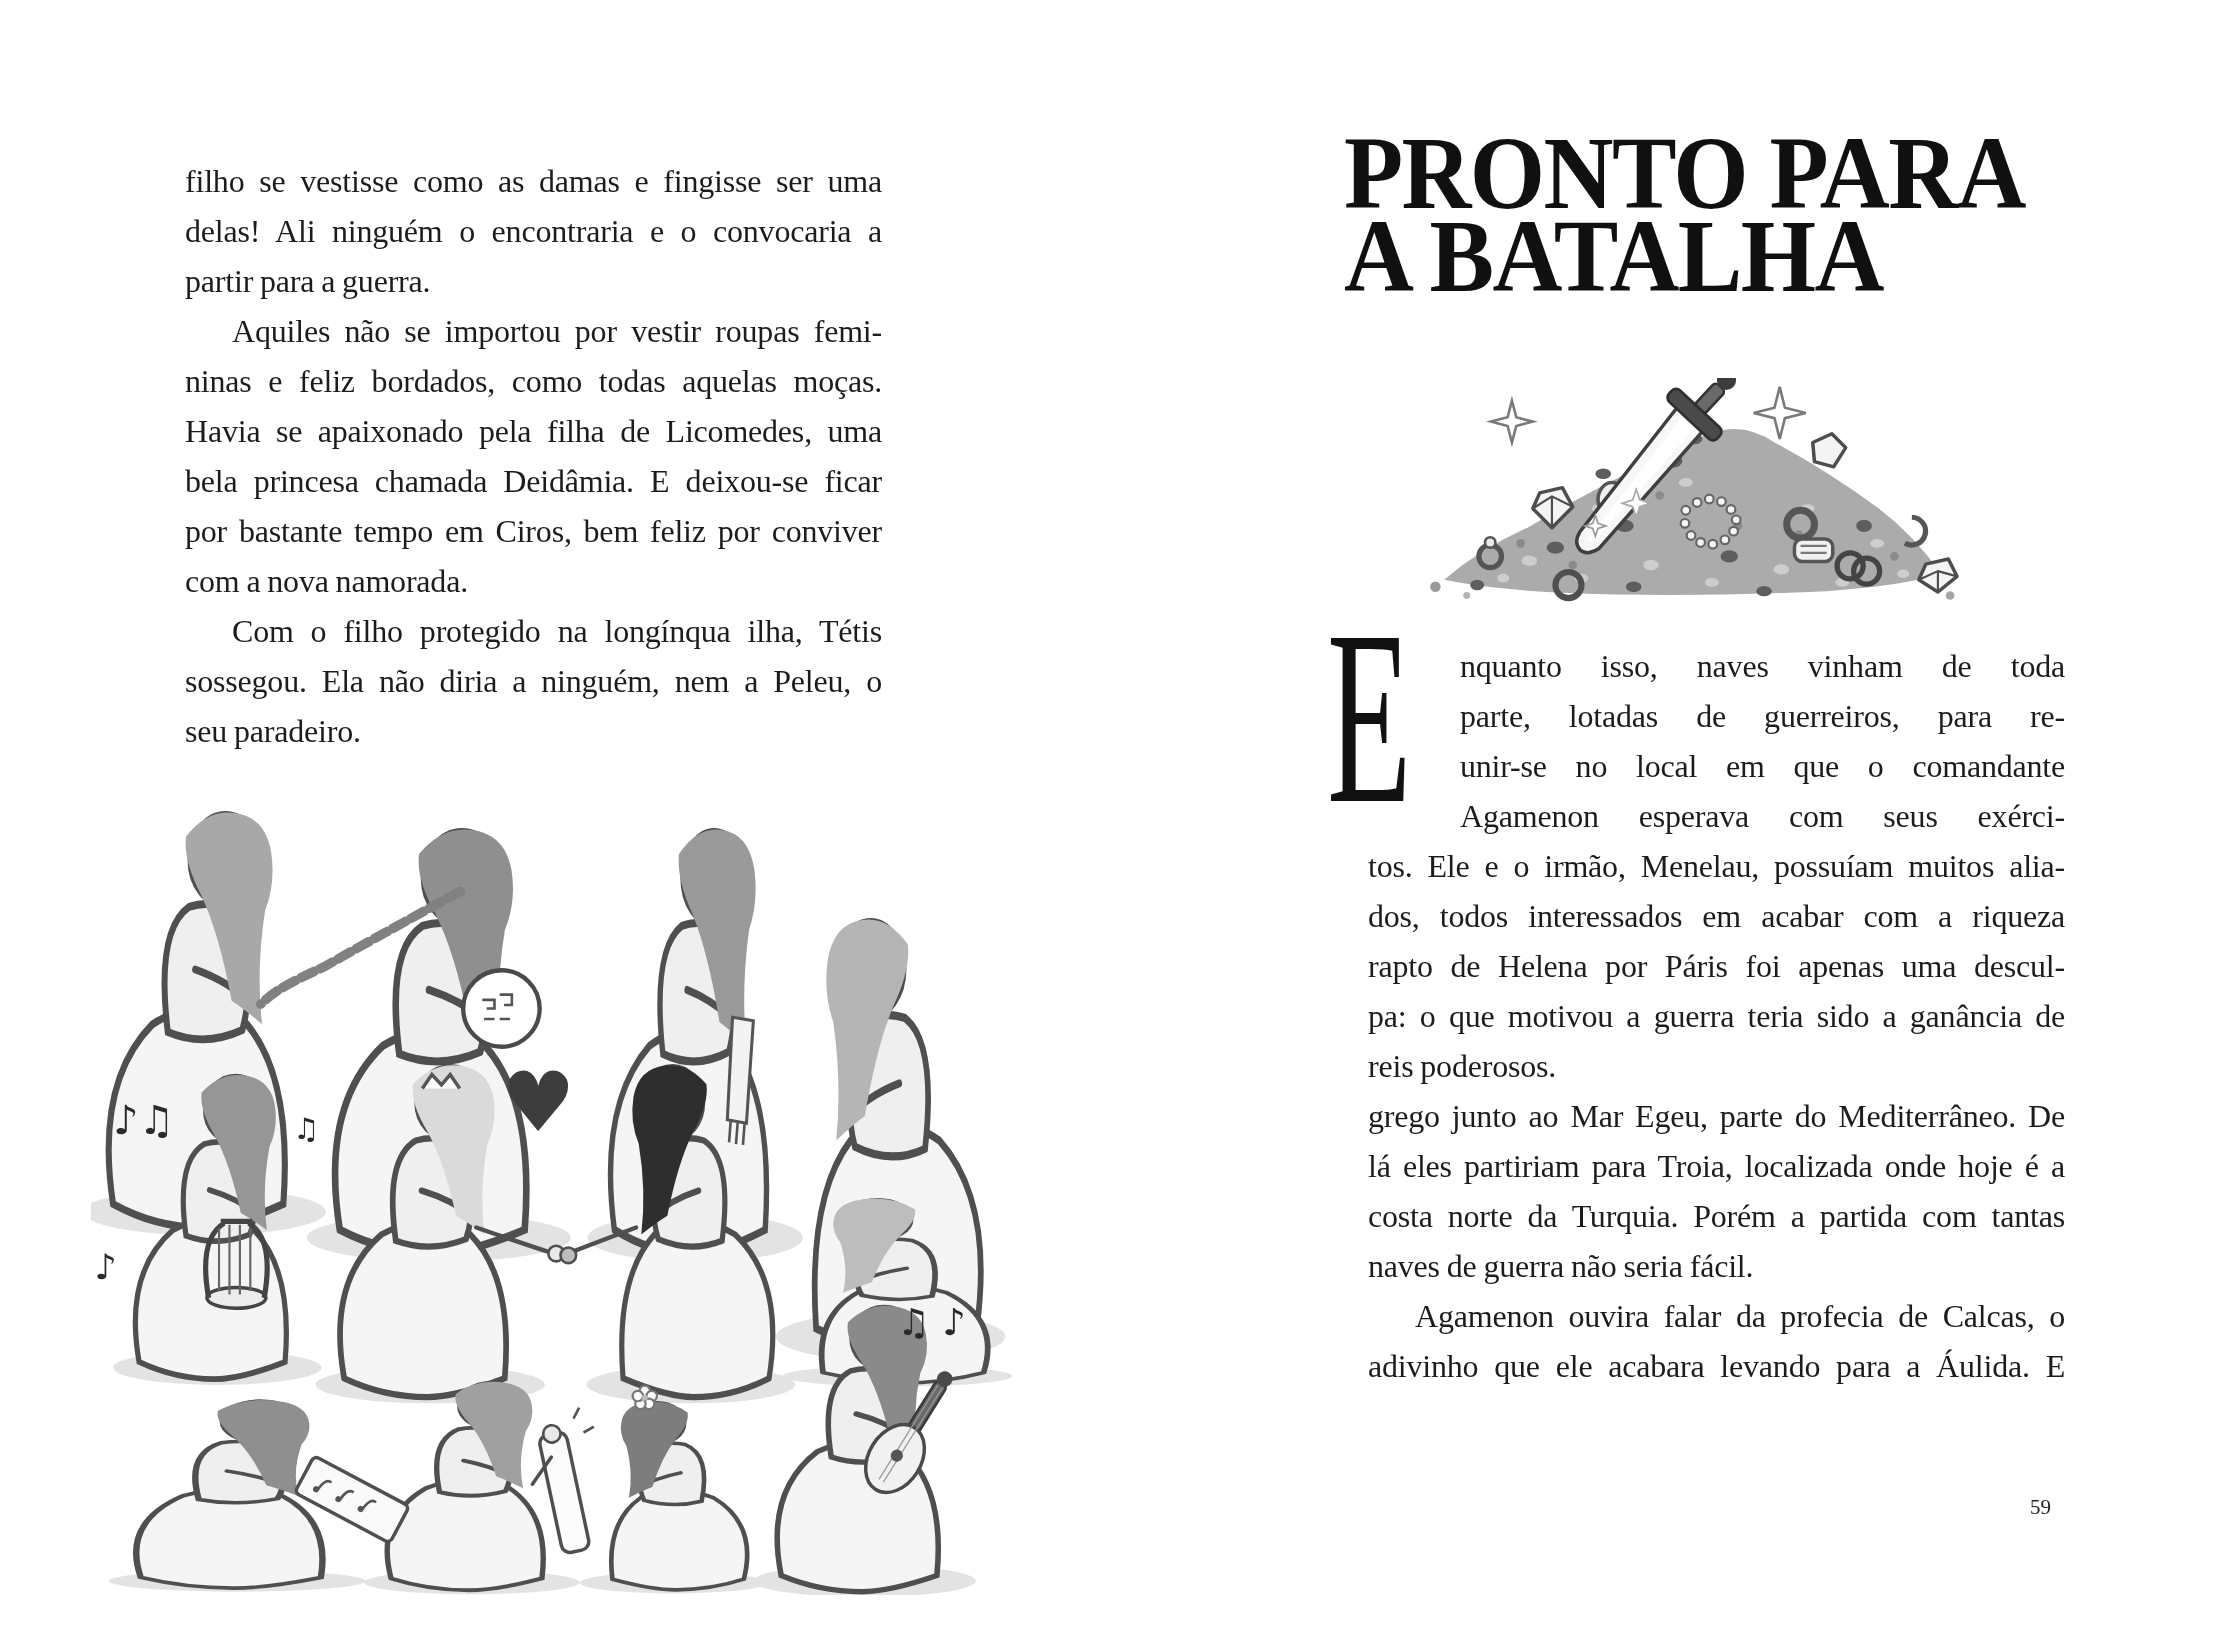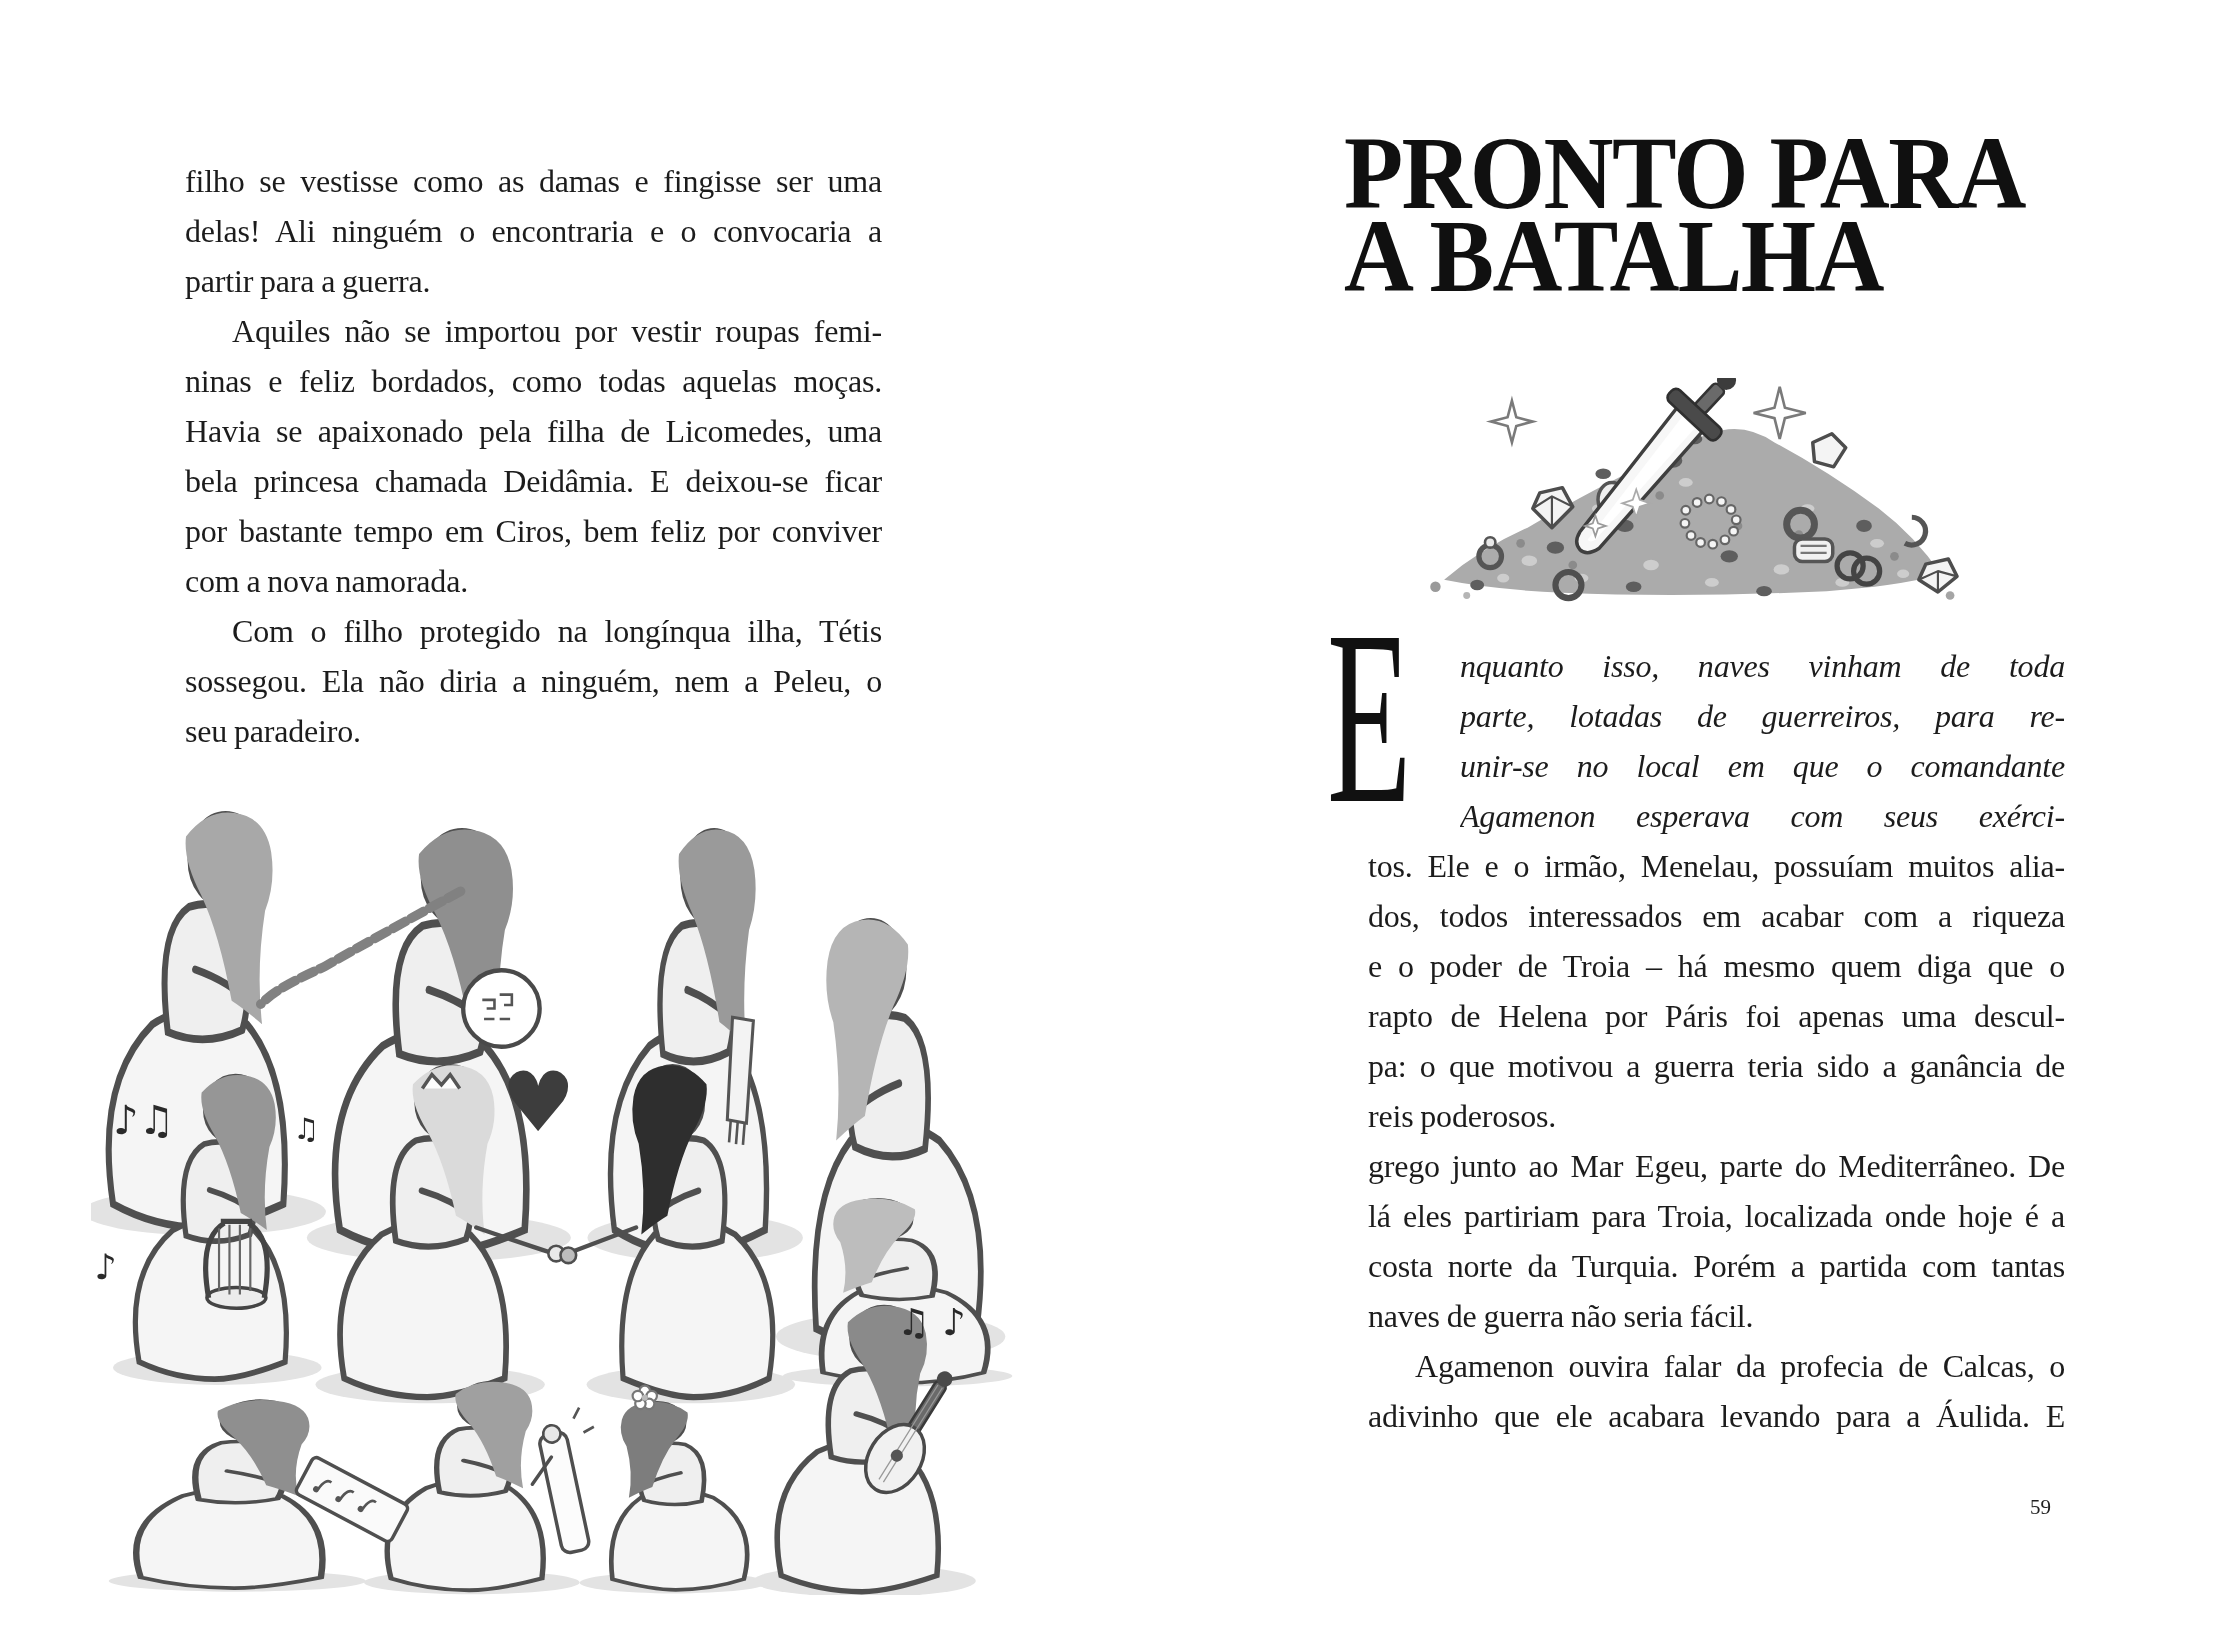--- a/index.html
+++ b/index.html
@@ -17,21 +17,21 @@
     color:#1c1c1c;
   }
   .line{
     height:50px;overflow:hidden;
     text-align:justify;text-align-last:justify;margin-left:24px;
   }
   .line.nj{text-align-last:left;}
   .line.ind{text-indent:47px;}
   #left-text{left:161px;top:156px;}
   #right-text{left:1344px;top:641px;}
-  .dc-lines{margin-left:92px;width:629px;font-style:italic;}
+  .dc-lines{margin-left:92px;width:629px;}
   .dropcap{
     position:absolute;left:-17.4px;top:-47px;
     font-size:247px;line-height:1;color:#111;
     transform:scaleX(0.56);transform-origin:left top;
     font-family:"Liberation Serif",serif;
   }
   
   .chapter-title{
     position:absolute;left:1344px;top:132px;margin:0;
     font-family:"Liberation Serif",serif;font-weight:700;color:#101010;
@@ -290,21 +290,20 @@
 
       <div class="line">nquanto isso, naves vinham de toda</div>
           <div class="line">parte, lotadas de guerreiros, para re-</div>
           <div class="line">unir-se no local em que o comandante</div>
           <div class="line">Agamenon esperava com seus exérci-</div>
         </div>
       <div>
 
       <div class="line">tos. Ele e o irmão, Menelau, possuíam muitos alia-</div>
           <div class="line">dos, todos interessados em acabar com a riqueza</div>
-          <div class="line">e o poder de Troia – há mesmo quem diga que o</div>
           <div class="line">rapto de Helena por Páris foi apenas uma descul-</div>
           <div class="line">pa: o que motivou a guerra teria sido a ganância de</div>
           <div class="line nj">reis poderosos.</div>
           <div class="line">grego junto ao Mar Egeu, parte do Mediterrâneo. De</div>
           <div class="line">lá eles partiriam para Troia, localizada onde hoje é a</div>
           <div class="line">costa norte da Turquia. Porém a partida com tantas</div>
           <div class="line nj">naves de guerra não seria fácil.</div>
           <div class="line ind">Agamenon ouvira falar da profecia de Calcas, o</div>
           <div class="line">adivinho que ele acabara levando para a Áulida. E</div>
         </div>

